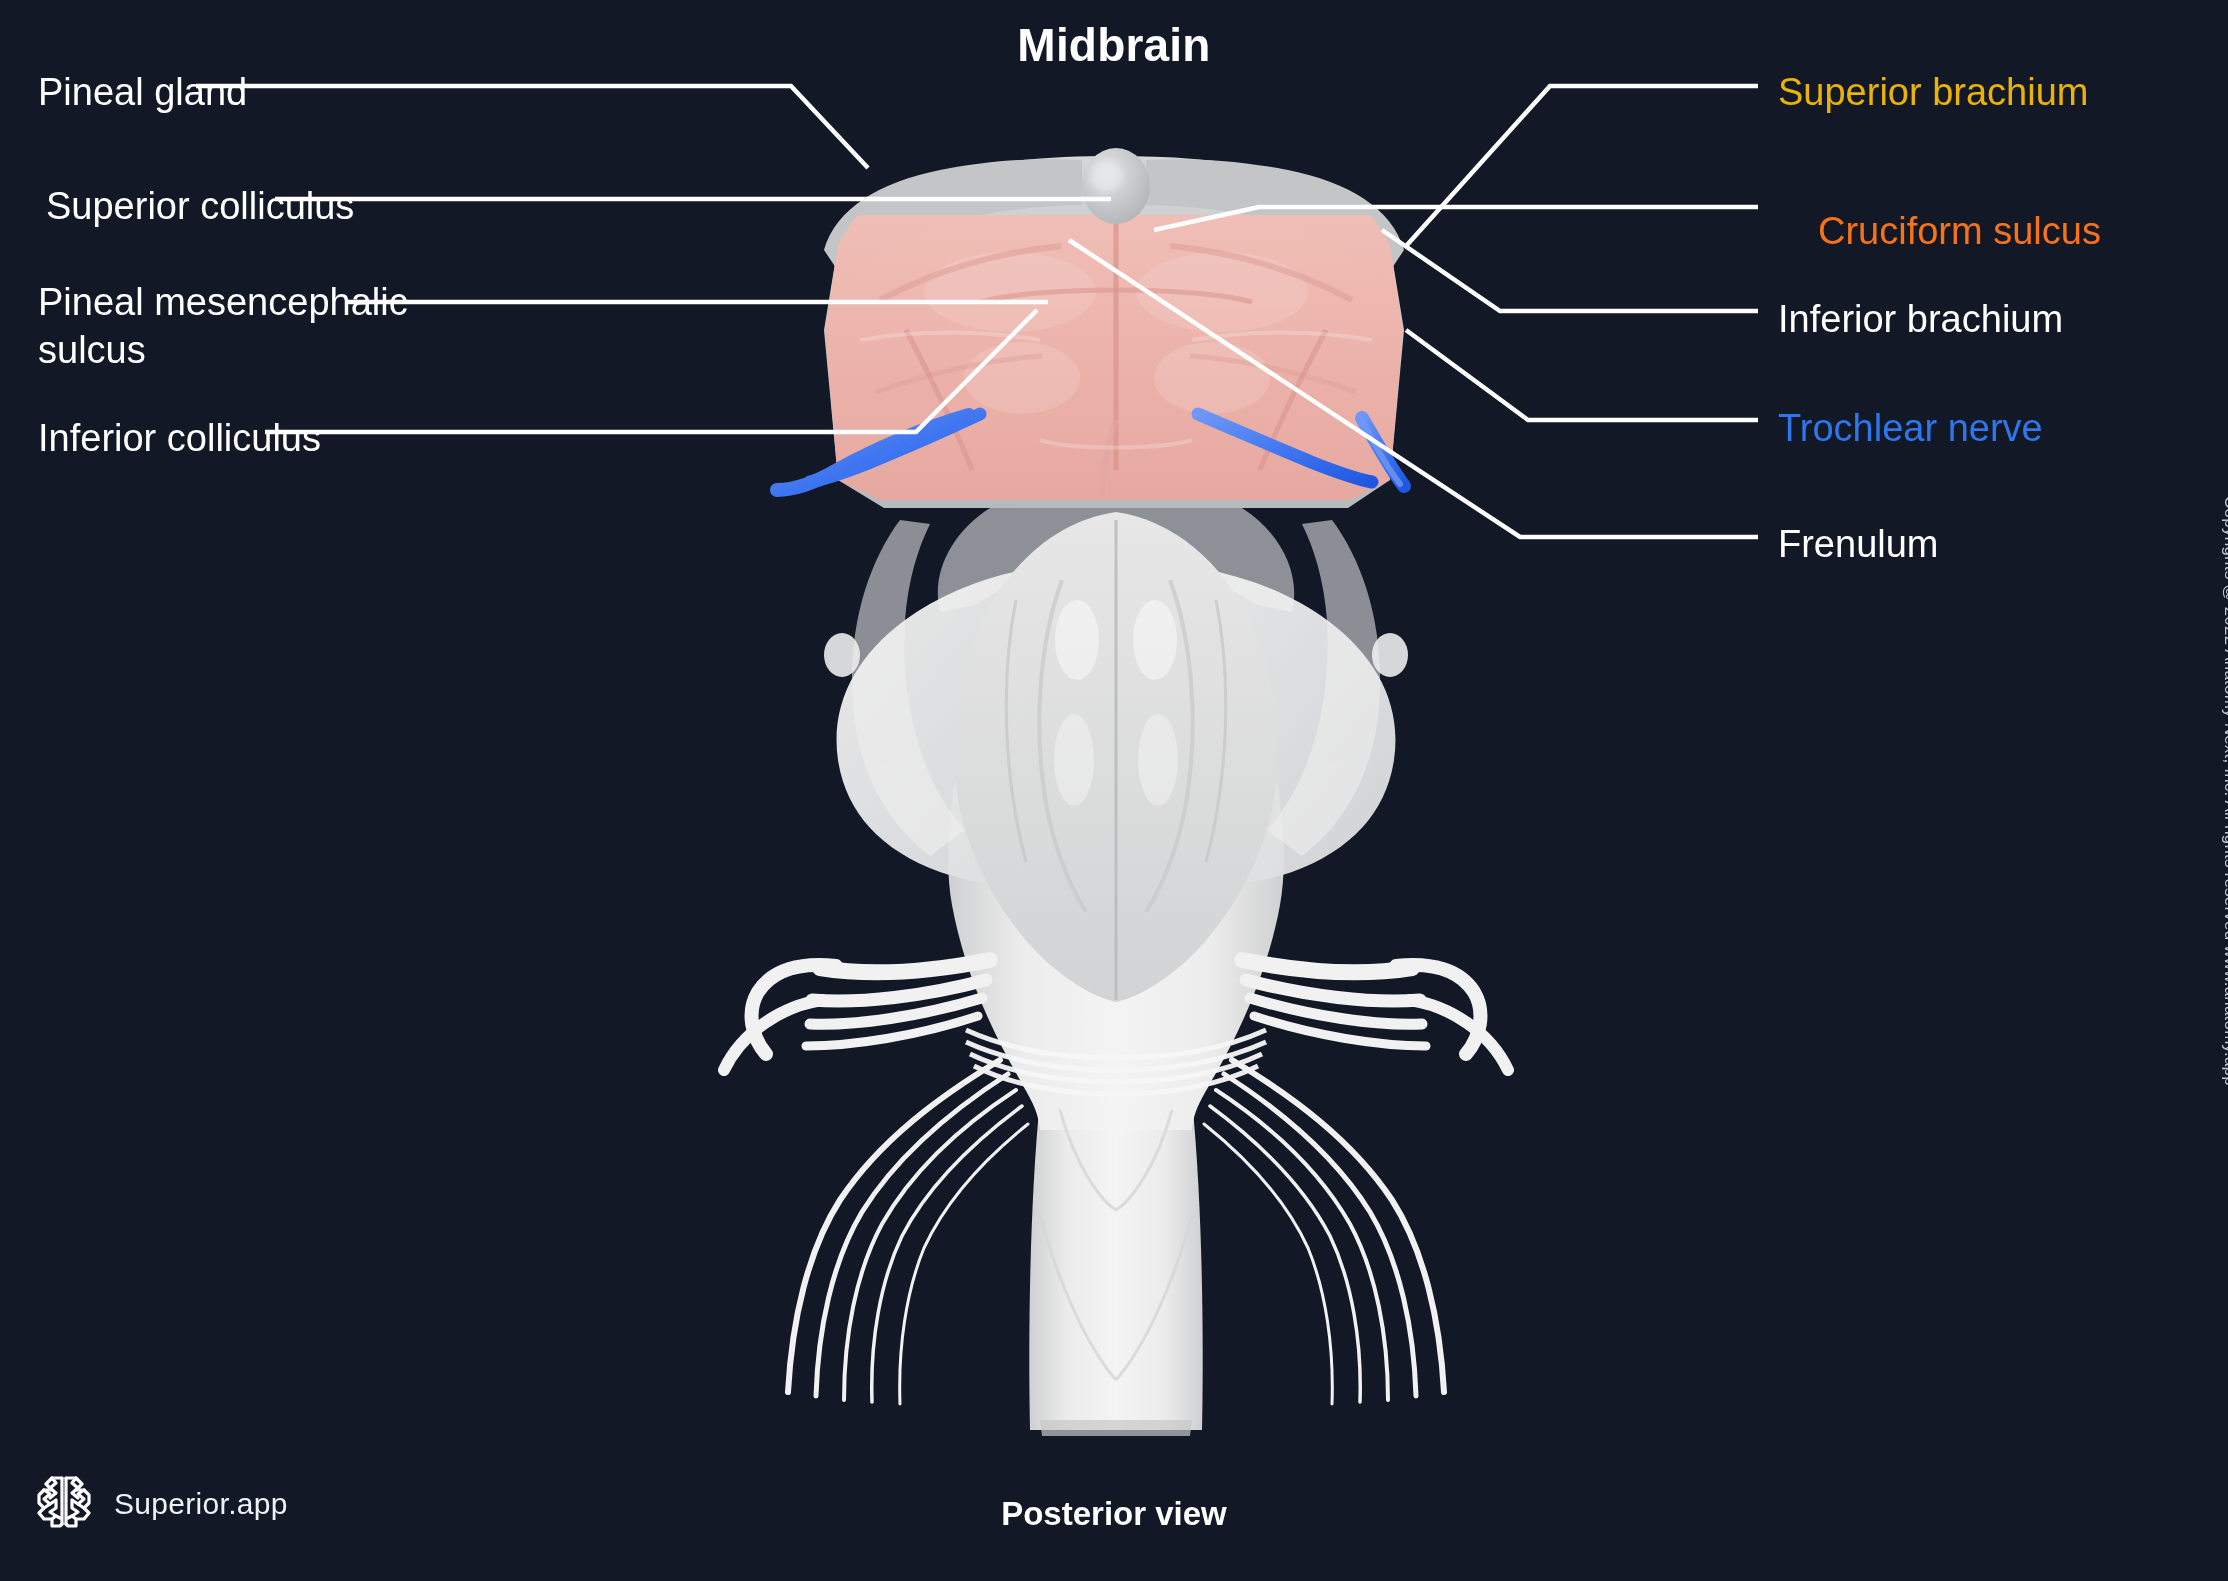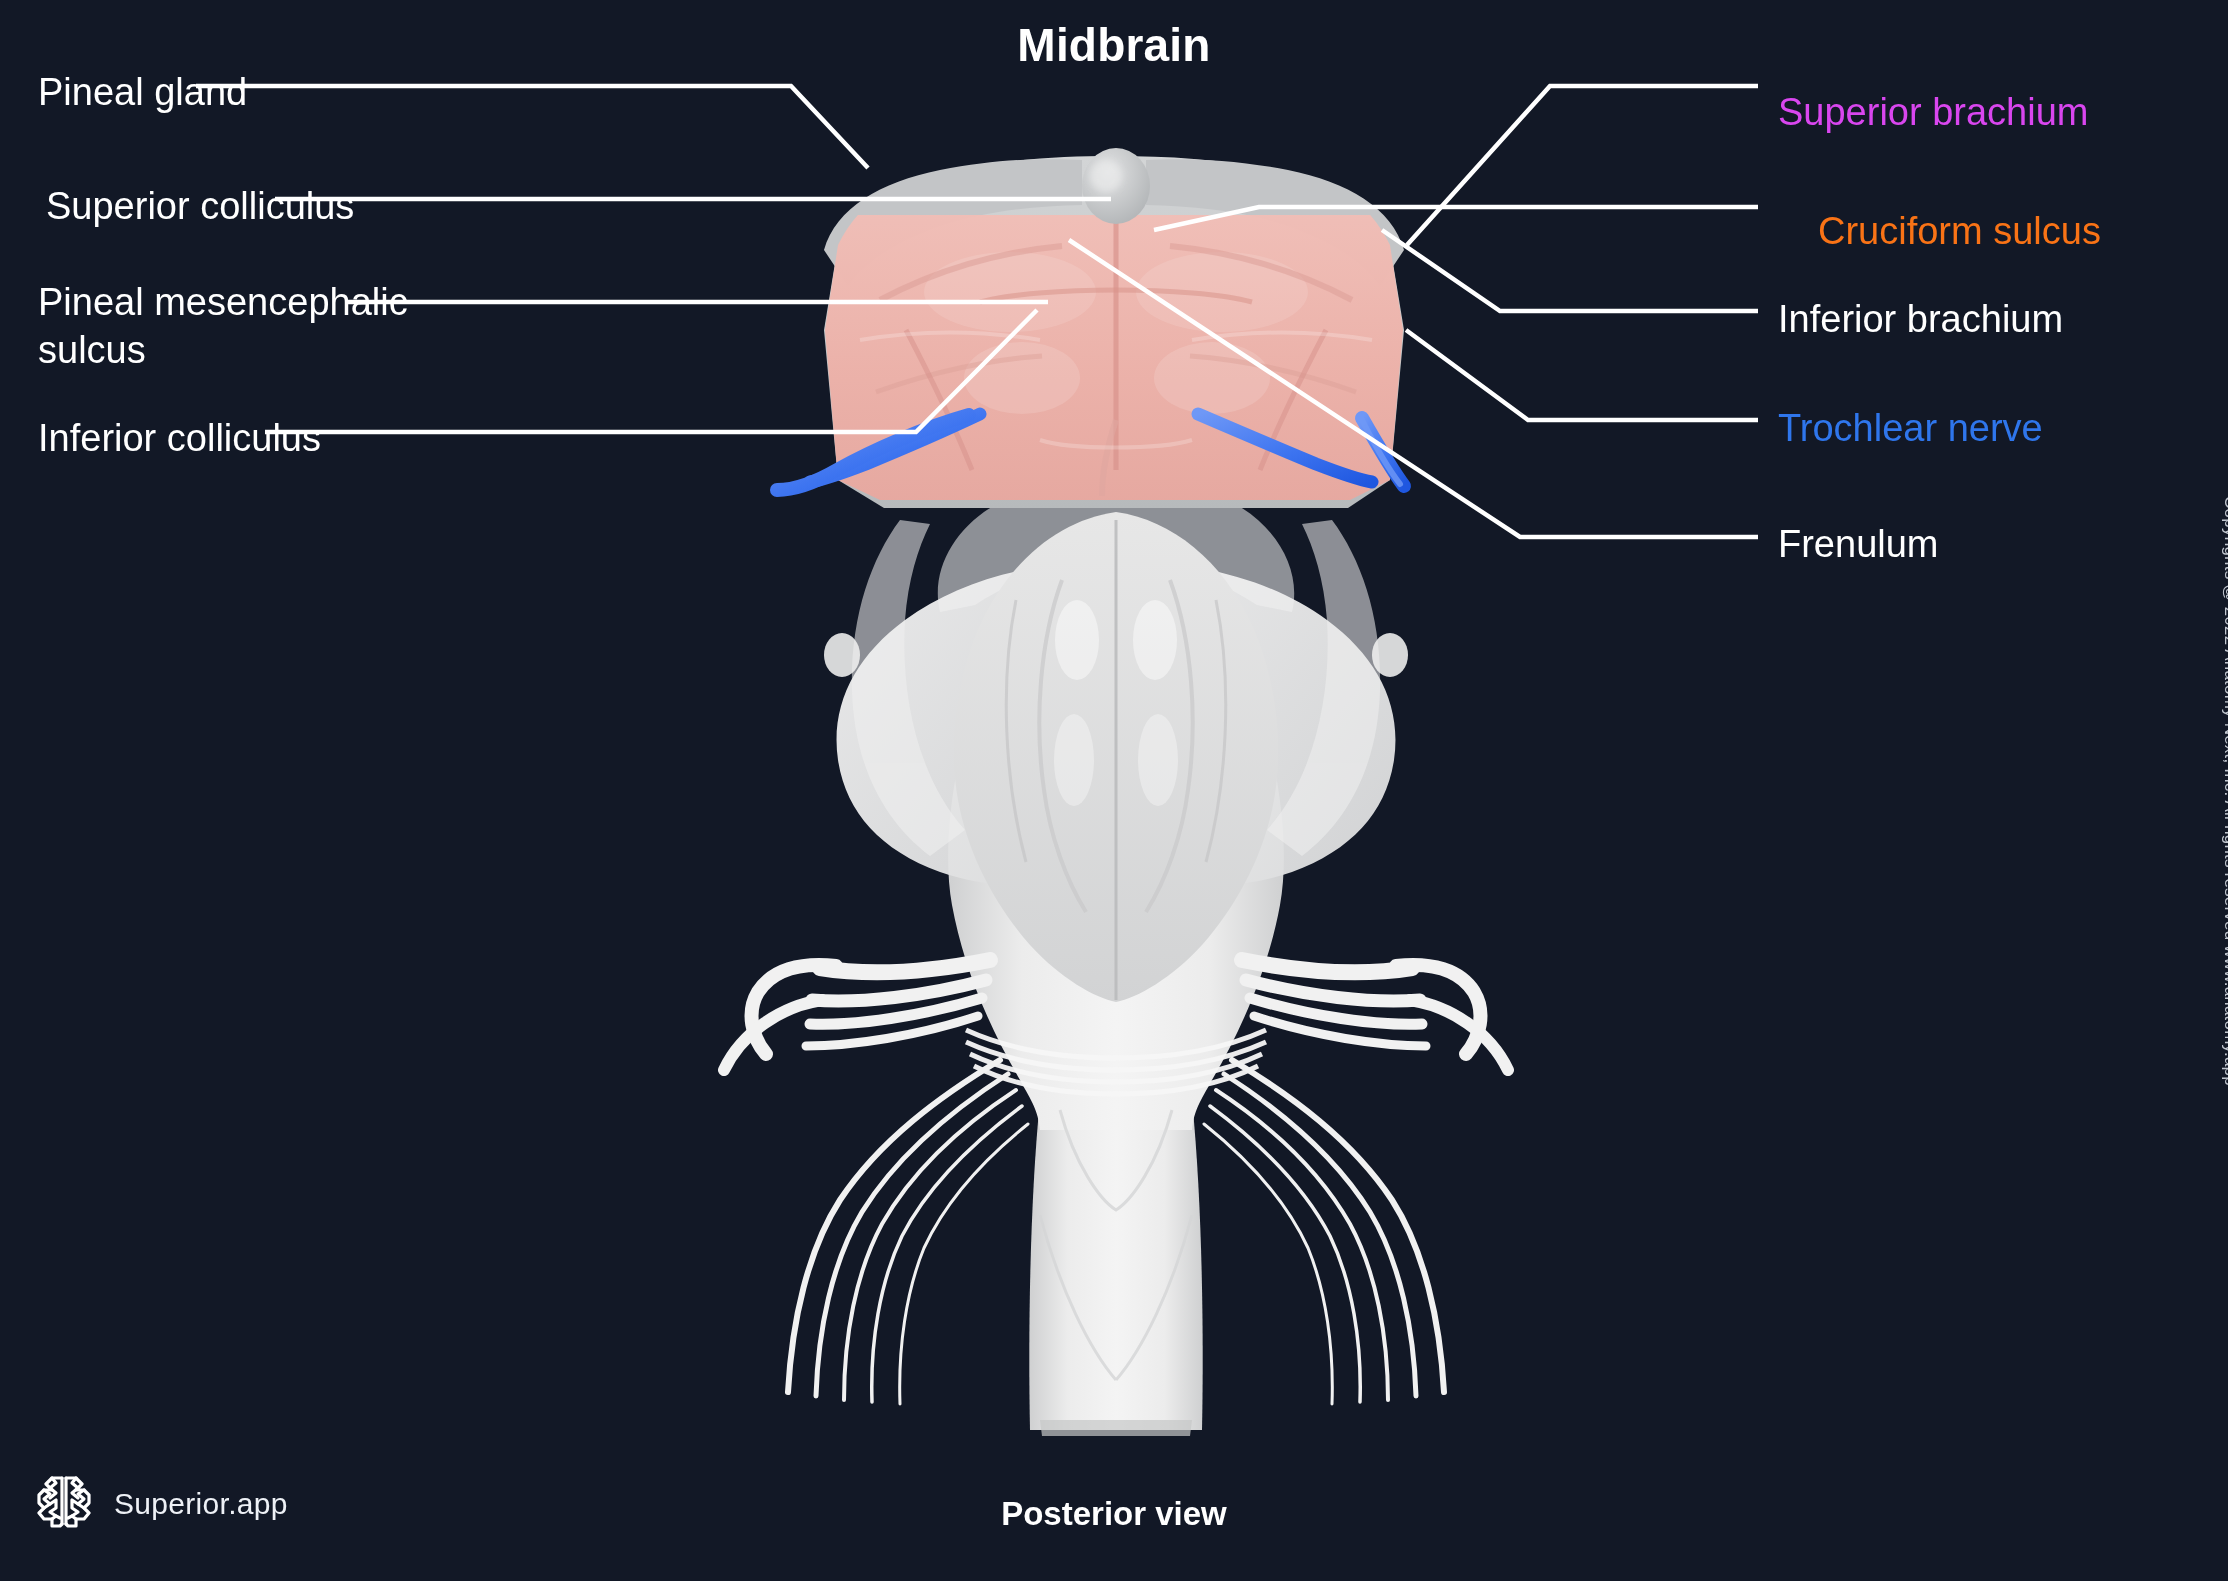--- a/index.html
+++ b/index.html
@@ -348,21 +348,21 @@
   </svg>
 
   <div id="title">Midbrain</div>
 
   <div class="label left" style="left: 38px; top: 68px; color: rgb(255, 255, 255);">Pineal gland</div>
   <div class="label left" style="left: 46px; top: 182px; color: rgb(255, 255, 255);">Superior colliculus</div>
   <div class="label left" style="left: 38px; top: 278px; color: rgb(255, 255, 255);">Pineal mesencephalic
 sulcus</div>
   <div class="label left" style="left: 38px; top: 414px; color: rgb(255, 255, 255);">Inferior colliculus</div>
 
-  <div class="label right" style="left: 1778px; top: 68px; color: #d946ef; margin-top: 20px;">Superior brachium</div>
+  <div class="label right" style="left: 1778px; top: 68px; color: #eab308;">Superior brachium</div>
   <div class="label right" style="left: 1778px; top: 207px; color: #f97316; margin-left: 40px;">Cruciform sulcus</div>
   <div class="label right" style="left: 1778px; top: 295px; color: rgb(255, 255, 255);">Inferior brachium</div>
   <div class="label right accent" style="left: 1778px; top: 404px; color: rgb(47, 118, 236);">Trochlear nerve</div>
   <div class="label right" style="left: 1778px; top: 520px; color: rgb(255, 255, 255);">Frenulum</div>
 
   <div id="caption">Posterior view</div>
 
   <div id="logo">
     <span>
       <svg width="64" height="64" viewBox="0 0 64 64" fill="none" stroke="#ffffff" stroke-width="3.2" stroke-linejoin="round" stroke-linecap="round">

